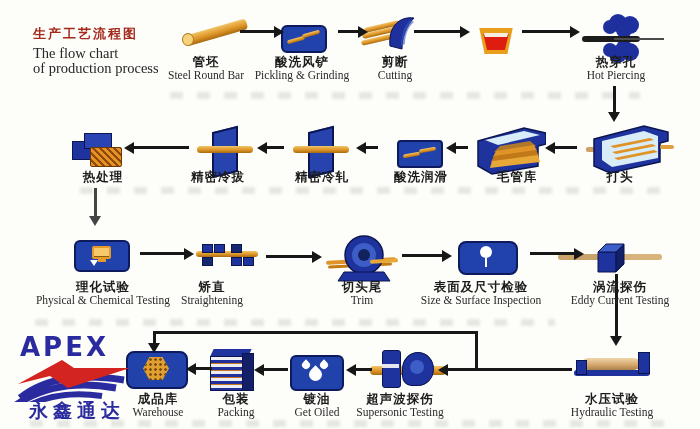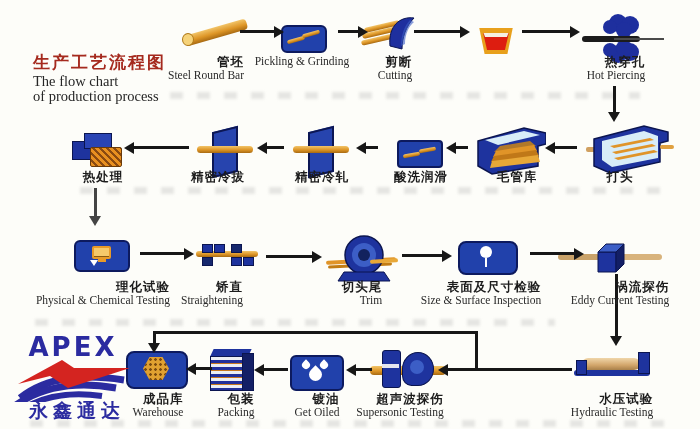--- a/index.html
+++ b/index.html
@@ -1,23 +1,23 @@
 <!DOCTYPE html>
 <html><head>
 <meta charset="utf-8">
 <style>
   html,body{margin:0;padding:0;background:#fff;}
   #stage{position:relative;width:700px;height:429px;background:#fdfdf9;overflow:hidden;
          font-family:"DejaVu Sans",sans-serif;}
   
-  .lbl{position:absolute;transform:translateX(-50%);text-align:right;white-space:nowrap;}
+  .lbl{position:absolute;transform:translateX(-50%);text-align:center;white-space:nowrap;}
   .zh{font-size:12.5px;font-weight:700;color:#1c1c1c;line-height:14px;letter-spacing:1px;}
   .en{font-size:11.5px;color:#2a2a2a;font-family:"Liberation Serif",serif;line-height:13px;}
   .title{position:absolute;left:33px;top:22px;}
-  .title .t-zh{font-size:17px;font-weight:700;color:#a52a1e;letter-spacing:2px;line-height:24px;margin-top:28px;}
+  .title .t-zh{font-size:13px;font-weight:700;color:#a52a1e;letter-spacing:2px;line-height:24px;}
   .title .t-en{font-size:14.5px;color:#262626;font-family:"Liberation Serif",serif;line-height:15px;}
   .watermark{position:absolute;left:263px;top:189px;font-size:26px;color:#c7c7c7;
              font-family:"Liberation Sans",sans-serif;letter-spacing:1px;opacity:.85;}
   
   .sh{position:absolute;height:3px;background:#171717;}
   .sv{position:absolute;width:3px;background:#171717;}
   .hr{position:absolute;width:0;height:0;border:6px solid transparent;border-right:0;border-left:10px solid #171717;}
   .hl{position:absolute;width:0;height:0;border:6px solid transparent;border-left:0;border-right:10px solid #171717;}
   .hd{position:absolute;width:0;height:0;border:6px solid transparent;border-bottom:0;border-top:10px solid #171717;}
   .blurred{filter:blur(.7px);opacity:.8;}
@@ -110,20 +110,21 @@
   <div>
       <div class="sv" style="left:613px;top:86px;height:26px"></div>
       <div class="hd" style="left:608px;top:112px"></div>
     </div>
 
   <div class="lbl" style="left:206px;top:55px">
     <div class="zh">管坯</div>
     <div class="en">Steel Round Bar</div>
   </div>
   <div class="lbl" style="left:302px;top:55px">
+    <div class="zh">酸洗风铲</div>
     <div class="en">Pickling &amp; Grinding</div>
   </div>
   <div class="lbl" style="left:395px;top:55px">
     <div class="zh">剪断</div>
     <div class="en">Cutting</div>
   </div>
   <div class="lbl" style="left:616px;top:55px">
     <div class="zh">热穿孔</div>
     <div class="en">Hot Piercing</div>
   </div>
@@ -371,21 +372,21 @@
   <div class="lbl" style="left:236px;top:392px">
     <div class="zh">包装</div>
     <div class="en">Packing</div>
   </div>
   <div class="lbl" style="left:158px;top:392px">
     <div class="zh">成品库</div>
     <div class="en">Warehouse</div>
   </div>
 
   <div>
-    <div style="position:absolute;left:20px;top:332px;width:106px;text-align:center;
+    <div style="position:absolute;left:20px;top:332px;width:106px;
                 font-size:26px;font-weight:700;color:#2b2ba0;letter-spacing:3px">APEX</div>
     <svg style="position:absolute;left:12px;top:358px" width="130" height="44">
       <path d="M8,40 C36,18 72,16 112,22" stroke="#2b2ba0" stroke-width="7" fill="none"></path>
       <path d="M4,47 C34,26 70,24 104,30" stroke="#2b2ba0" stroke-width="7" fill="none"></path>
       <path d="M12,50 C36,36 62,34 90,38" stroke="#2b2ba0" stroke-width="6" fill="none"></path>
       <polygon points="6,26 50,2 62,10 118,10 56,30 38,18" fill="#d42420"></polygon>
     </svg>
     <div style="position:absolute;left:14px;top:398px;width:126px;text-align:center;
                 font-size:19px;font-weight:600;color:#2b2ba0;letter-spacing:5px">永鑫通达</div>
   </div>

